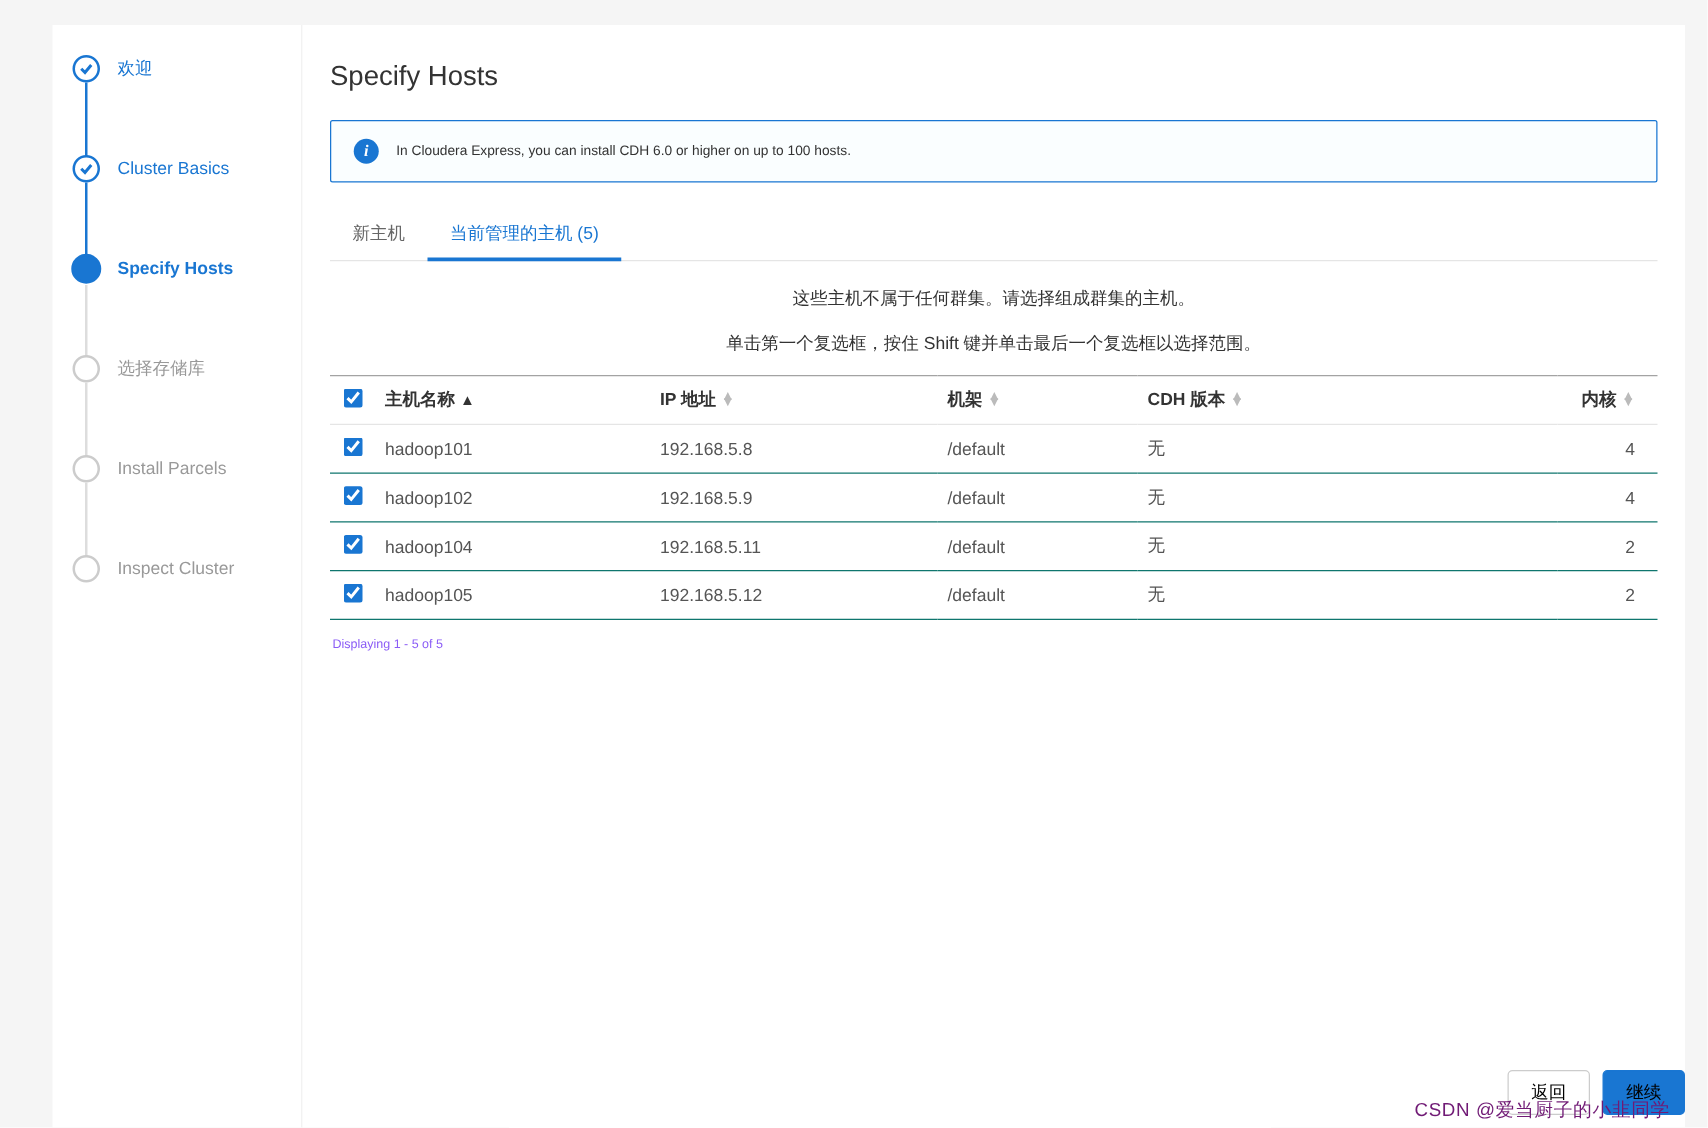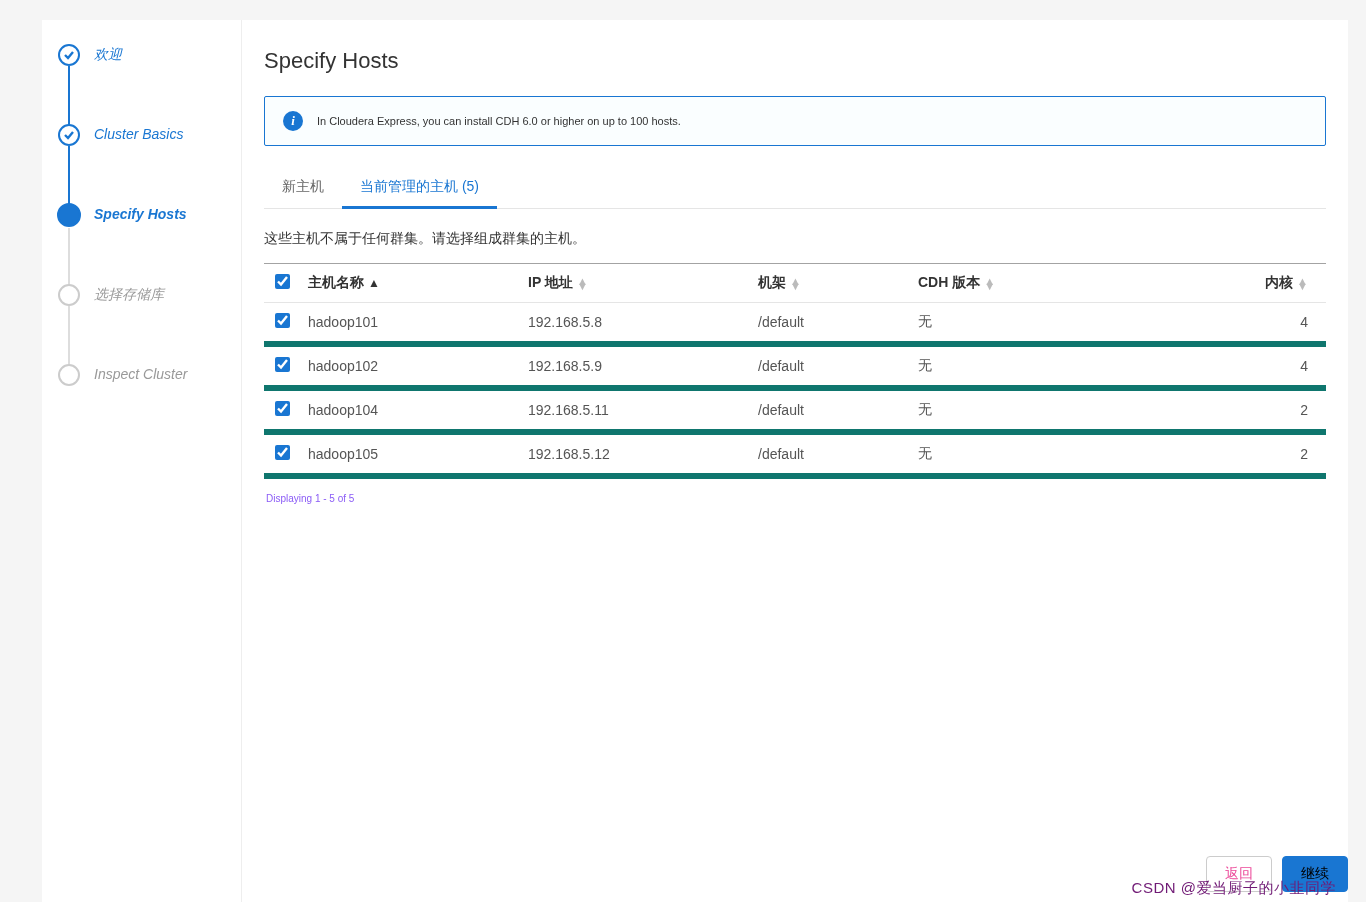--- a/index.html
+++ b/index.html
@@ -20,21 +20,21 @@
     height: 100%;
   }
   .sidebar {
     width: 200px;
     background: #fff;
     padding: 24px 12px 24px 16px;
     flex-shrink: 0;
     border-right: 1px solid #eee;
   }
   .steps { position: relative; }
-  .step { position: relative; padding-left: 36px; min-height: 80px; display: flex; align-items: flex-start; font-style: italic; }
+  .step { position: relative; padding-left: 36px; min-height: 80px; display: flex; align-items: flex-start; }
   .step:last-child { min-height: 20px; }
   .step-label { padding-top: 2px; font-size: 14px; color: #999; cursor: default; }
   .step.completed .step-label,
   .step.completed-link .step-label { color: #1976d2; cursor: pointer; }
   .step.current .step-label { color: #1976d2; font-weight: 700; }
   .step-icon {
     position: absolute; left: 0; top: 0;
     width: 22px; height: 22px; border-radius: 50%;
     border: 2px solid #ccc; background: #fff;
     display: flex; align-items: center; justify-content: center;
@@ -72,45 +72,45 @@
     display: flex; align-items: center; justify-content: center;
     font-style: italic; font-family: Georgia, serif; font-size: 13px;
     flex-shrink: 0;
   }
   .info-text { color: #333; font-size: 11px; }
 
   .tabs { display: flex; border-bottom: 1px solid #e5e5e5; margin-bottom: 18px; }
   .tab { padding: 10px 18px; color: #666; cursor: pointer; border-bottom: 3px solid transparent; margin-bottom: -1px; }
   .tab.active { color: #1976d2; border-bottom-color: #1976d2; }
 
-  .desc { color: #333; font-size: 14px; margin-bottom: 14px; line-height: 1.6; }
+  .desc { color: #333; font-size: 14px; margin-bottom: 14px; line-height: 1.6; text-align: center; }
 
   table { width: 100%; border-collapse: collapse; font-size: 14px; }
   thead th {
     text-align: left; font-weight: 700; color: #333;
     border-top: 1px solid #a3a3a3; border-bottom: 1px solid #e5e5e5;
     padding: 10px 8px; background: #fff;
   }
   tbody td {
-    padding: 10px 8px; border-bottom: 6px solid #0f766e; color: #555;
+    padding: 10px 8px; border-bottom: 1px solid #0f766e; color: #555;
   }
   .col-check { width: 36px; text-align: center; }
   .col-cores { text-align: right; padding-right: 18px !important; }
   .cb { width: 15px; height: 15px; accent-color: #1976d2; cursor: pointer; }
   .sort { color: #bbb; font-size: 11px; margin-left: 4px; display: inline-flex; flex-direction: column; line-height: 5px; vertical-align: middle; }
   .sort-up { color: #333; font-size: 12px; margin-left: 4px; }
   .pager-text { color: #8b5cf6; font-size: 10px; padding: 14px 2px; }
 
   .footer-btns {
     position: absolute; right: 18px; bottom: 10px;
     display: flex; gap: 10px;
   }
   .btn {
     padding: 8px 18px; border-radius: 4px; font-size: 14px; cursor: pointer;
-    border: 1px solid #ccc; background: #fff; color: #ec4899;
+    border: 1px solid #ccc; background: #fff; color: #000000;
   }
   .btn.primary { background: #1976d2; border-color: #1976d2; color: #000000; }
 
   .watermark {
     position: absolute; right: 30px; bottom: 4px;
     color: #701a75; font-size: 15px; letter-spacing: 0.5px;
     pointer-events: none;
   }
 </style>
 </head>
@@ -140,20 +140,25 @@
       <div class="step current step-3">
         <div class="step-icon"></div>
         <div class="line"></div>
         <div class="step-label">Specify Hosts</div>
       </div>
       <div class="step step-4">
         <div class="step-icon"></div>
         <div class="line"></div>
         <div class="step-label">选择存储库</div>
       </div>
+      <div class="step step-5">
+        <div class="step-icon"></div>
+        <div class="line"></div>
+        <div class="step-label">Install Parcels</div>
+      </div>
       <div class="step step-6">
         <div class="step-icon"></div>
         <div class="step-label">Inspect Cluster</div>
       </div>
     </div>
   </div>
 
   <div class="main">
     <h1 class="page-title">Specify Hosts</h1>
 
@@ -161,20 +166,21 @@
       <div class="info-icon">i</div>
       <div class="info-text">In Cloudera Express, you can install CDH 6.0 or higher on up to 100 hosts.</div>
     </div>
 
     <div class="tabs">
       <div class="tab">新主机</div>
       <div class="tab active">当前管理的主机 (5)</div>
     </div>
 
     <div class="desc">这些主机不属于任何群集。请选择组成群集的主机。</div>
+    <div class="desc">单击第一个复选框，按住 Shift 键并单击最后一个复选框以选择范围。</div>
 
     <table>
       <colgroup>
         <col style="width:36px">
         <col style="width:220px">
         <col style="width:230px">
         <col style="width:160px">
         <col>
         <col style="width:80px">
       </colgroup>

